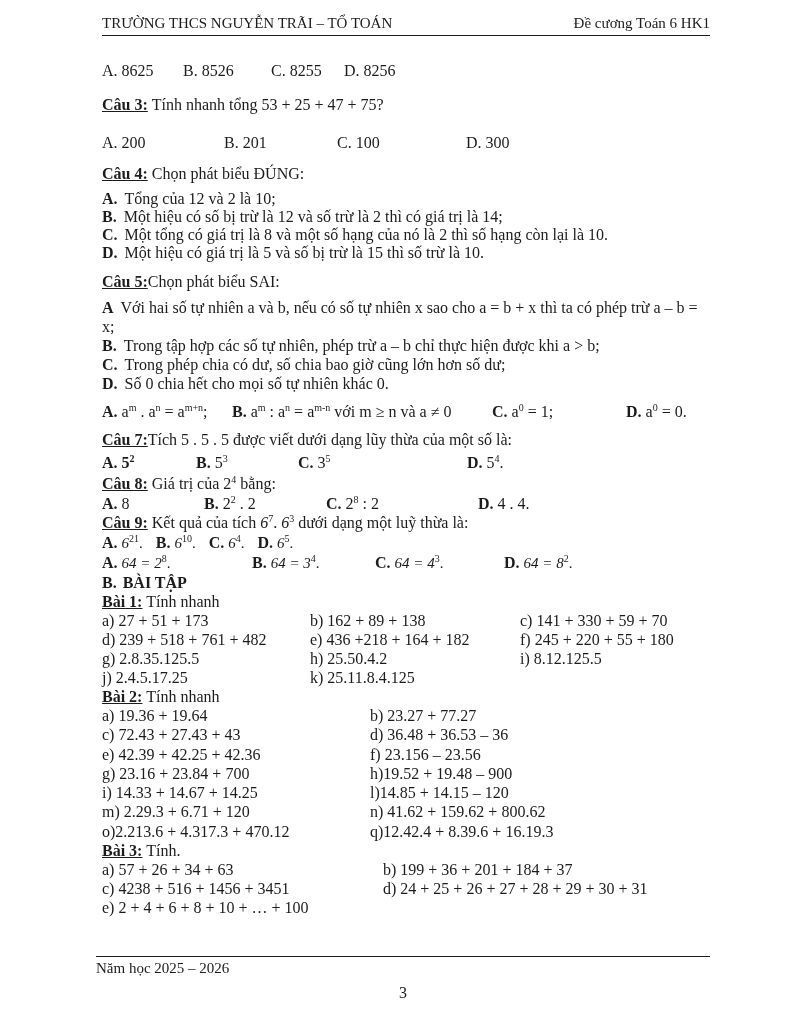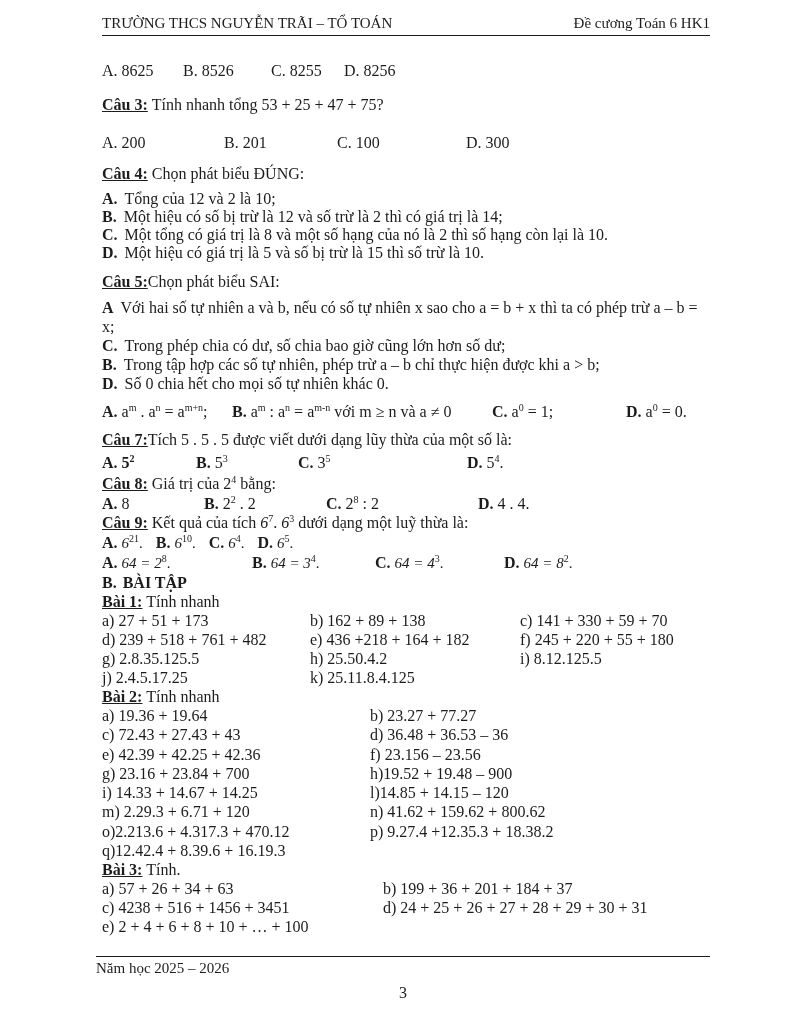--- a/index.html
+++ b/index.html
@@ -99,22 +99,22 @@
     <div><b class="letter">B.</b><span>Một hiệu có số bị trừ là 12 và số trừ là 2 thì có giá trị là 14;</span></div>
     <div><b class="letter">C.</b><span>Một tổng có giá trị là 8 và một số hạng của nó là 2 thì số hạng còn lại là 10.</span></div>
     <div><b class="letter">D.</b><span>Một hiệu có giá trị là 5 và số bị trừ là 15 thì số trừ là 10.</span></div>
   </div>
 
   <div class="qhead q5head">
     <span class="qlabel">Câu 5:</span><span class="qtext nogap">Chọn phát biểu SAI:</span>
   </div>
   <div class="q5opts">
     <div><b class="letter">A</b><span>Với hai số tự nhiên a và b, nếu có số tự nhiên x sao cho a = b + x thì ta có phép trừ a – b = x;</span></div>
+    <div><b class="letter">B.</b><span>Trong tập hợp các số tự nhiên, phép trừ a – b chỉ thực hiện được khi a &gt; b;</span></div>
     <div><b class="letter">C.</b><span>Trong phép chia có dư, số chia bao giờ cũng lớn hơn số dư;</span></div>
-    <div><b class="letter">B.</b><span>Trong tập hợp các số tự nhiên, phép trừ a – b chỉ thực hiện được khi a &gt; b;</span></div>
     <div><b class="letter">D.</b><span>Số 0 chia hết cho mọi số tự nhiên khác 0.</span></div>
   </div>
 
   <div class="q6opts">
     <span class="opt o1"><b>A.</b> <span class="math">a<sup>m</sup> . a<sup>n</sup> = a<sup>m+n</sup>;</span></span>
     <span class="opt o2"><b>B.</b> <span class="math">a<sup>m</sup> : a<sup>n</sup> = a<sup>m-n</sup> với m ≥ n và a ≠ 0</span></span>
     <span class="opt o3"><b>C.</b> <span class="math">a<sup>0</sup> = 1;</span></span>
     <span class="opt"><b>D.</b> <span class="math">a<sup>0</sup> = 0.</span></span>
   </div>
 
@@ -187,21 +187,20 @@
       <span>d) 36.48 + 36.53 – 36</span>
     <span>e) 42.39 + 42.25 + 42.36</span>
       <span>f) 23.156 – 23.56</span>
     <span>g) 23.16 + 23.84 + 700</span>
       <span>h)19.52 + 19.48 – 900</span>
     <span>i) 14.33 + 14.67 + 14.25</span>
     <span>l)14.85 + 14.15 – 120</span>
       <span>m) 2.29.3 + 6.71 + 120</span>
     <span>n) 41.62 + 159.62 + 800.62</span>
       <span>o)2.213.6 + 4.317.3 + 470.12</span>
-    <span>p) 9.27.4 +12.35.3 + 18.38.2</span>
       <span>q)12.42.4 + 8.39.6 + 16.19.3</span>
   </div>
 
   <div>
     <span class="bailabel">Bài 3:</span> <span>Tính.</span>
   </div>
   <div class="grid2b">
     <span>a) 57 + 26 + 34 + 63</span>
       <span>b) 199 + 36 + 201 + 184 + 37</span>
     <span>c) 4238 + 516 + 1456 + 3451</span>

